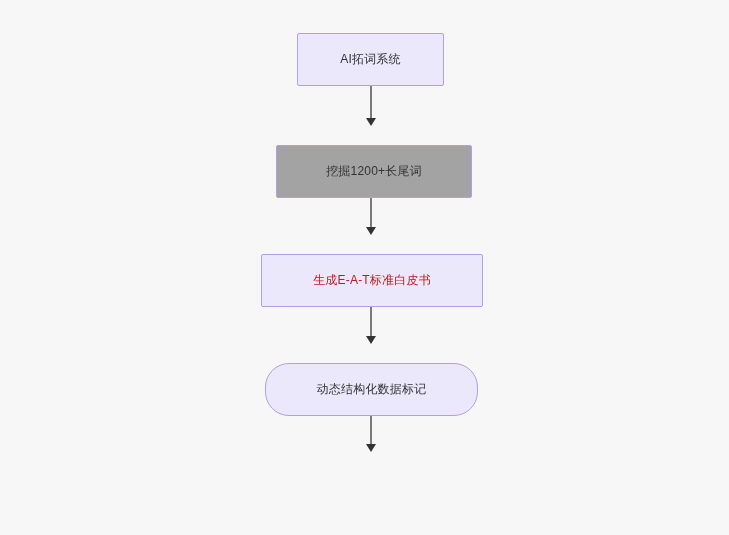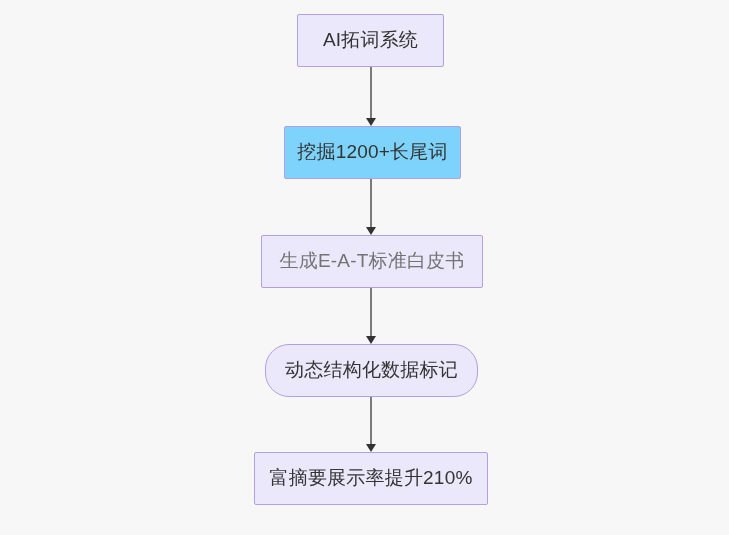--- a/index.html
+++ b/index.html
@@ -24,25 +24,26 @@
   .node {
     position: absolute;
     box-sizing: border-box;
     background: #ebe8fb;
     border: 1.4px solid #b3a0e0;
     border-radius: 2px;
     display: flex;
     align-items: center;
     justify-content: center;
     color: #333333;
-    font-size: 19px;
+    font-size: 12px;
     line-height: 1.2;
     letter-spacing: 0.2px;
     white-space: nowrap;
     user-select: none;
+    margin-top: 19px;
   }
 
   .node-label {
     display: block;
     text-align: center;
   }
 
   .edge {
     position: absolute;
     pointer-events: none;
@@ -84,26 +85,23 @@
     <div class="edge-head" style="top: 48px; border-top-color: rgb(51, 51, 51);"></div>
   </div>
   <div class="edge" id="edge-3" style="left: 370px; top: 397px; width: 2px; height: 55px;">
     <div class="edge-line" style="height: 48px; background: rgb(122, 122, 122);"></div>
     <div class="edge-head" style="top: 47px; border-top-color: rgb(51, 51, 51);"></div>
   </div>
 
   <div class="node" id="node-0" style="left: 297px; top: 14px; width: 147px; height: 53px; background: rgb(235, 232, 251); border-color: rgb(179, 160, 224); color: rgb(51, 51, 51);">
     <span class="node-label">AI拓词系统</span>
   </div>
-  <div class="node" id="node-1" style="left: 284px; top: 126px; width: 177px; height: 53px; background: #7dd3fc; border-color: rgb(179, 160, 224); color: rgb(51, 51, 51);">
+  <div class="node" id="node-1" style="left: 276px; top: 126px; width: 196px; height: 53px; background: #a3a3a3; border-color: rgb(179, 160, 224); color: rgb(51, 51, 51);">
     <span class="node-label">挖掘1200+长尾词</span>
   </div>
-  <div class="node" id="node-2" style="left: 261px; top: 235px; width: 222px; height: 53px; background: rgb(235, 232, 251); border-color: rgb(179, 160, 224); color: #737373;">
+  <div class="node" id="node-2" style="left: 261px; top: 235px; width: 222px; height: 53px; background: rgb(235, 232, 251); border-color: rgb(179, 160, 224); color: #b91c1c;">
     <span class="node-label">生成E-A-T标准白皮书</span>
   </div>
   <div class="node" id="node-3" style="left: 265px; top: 344px; width: 213px; height: 53px; background: rgb(235, 232, 251); border-color: rgb(179, 160, 224); color: rgb(51, 51, 51); border-radius: 24px;">
     <span class="node-label">动态结构化数据标记</span>
   </div>
-  <div class="node" id="node-4" style="left: 254px; top: 452px; width: 234px; height: 53px; background: rgb(235, 232, 251); border-color: rgb(179, 160, 224); color: rgb(51, 51, 51);">
-    <span class="node-label">富摘要展示率提升210%</span>
-  </div>
 
 </div>
 
 </body></html>

